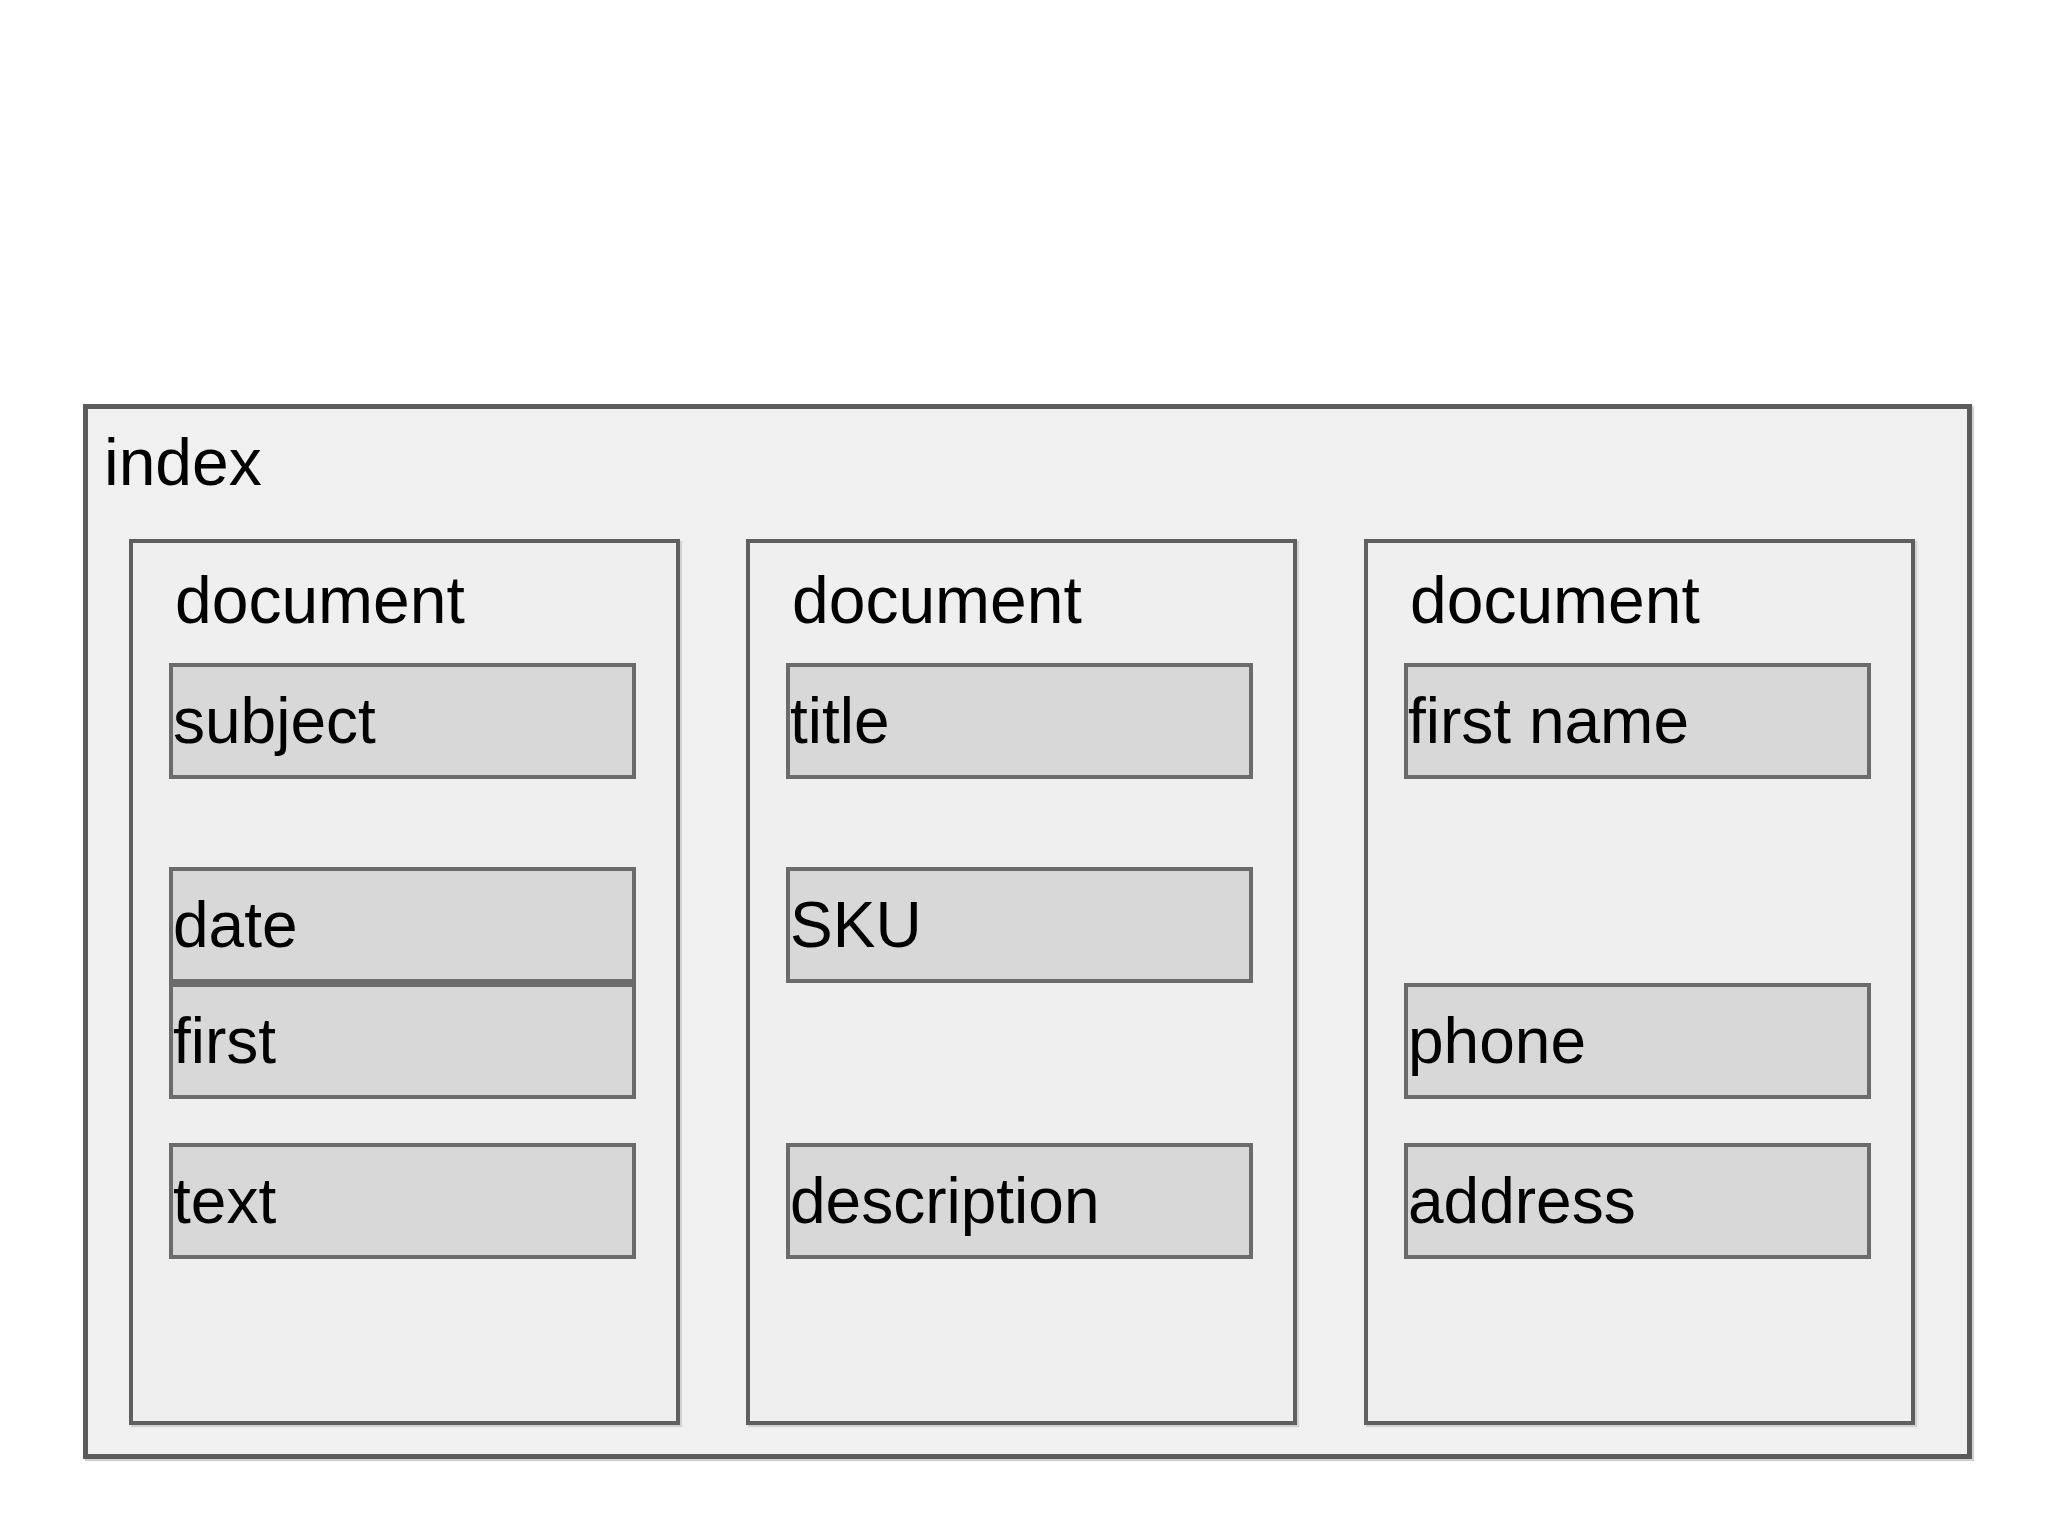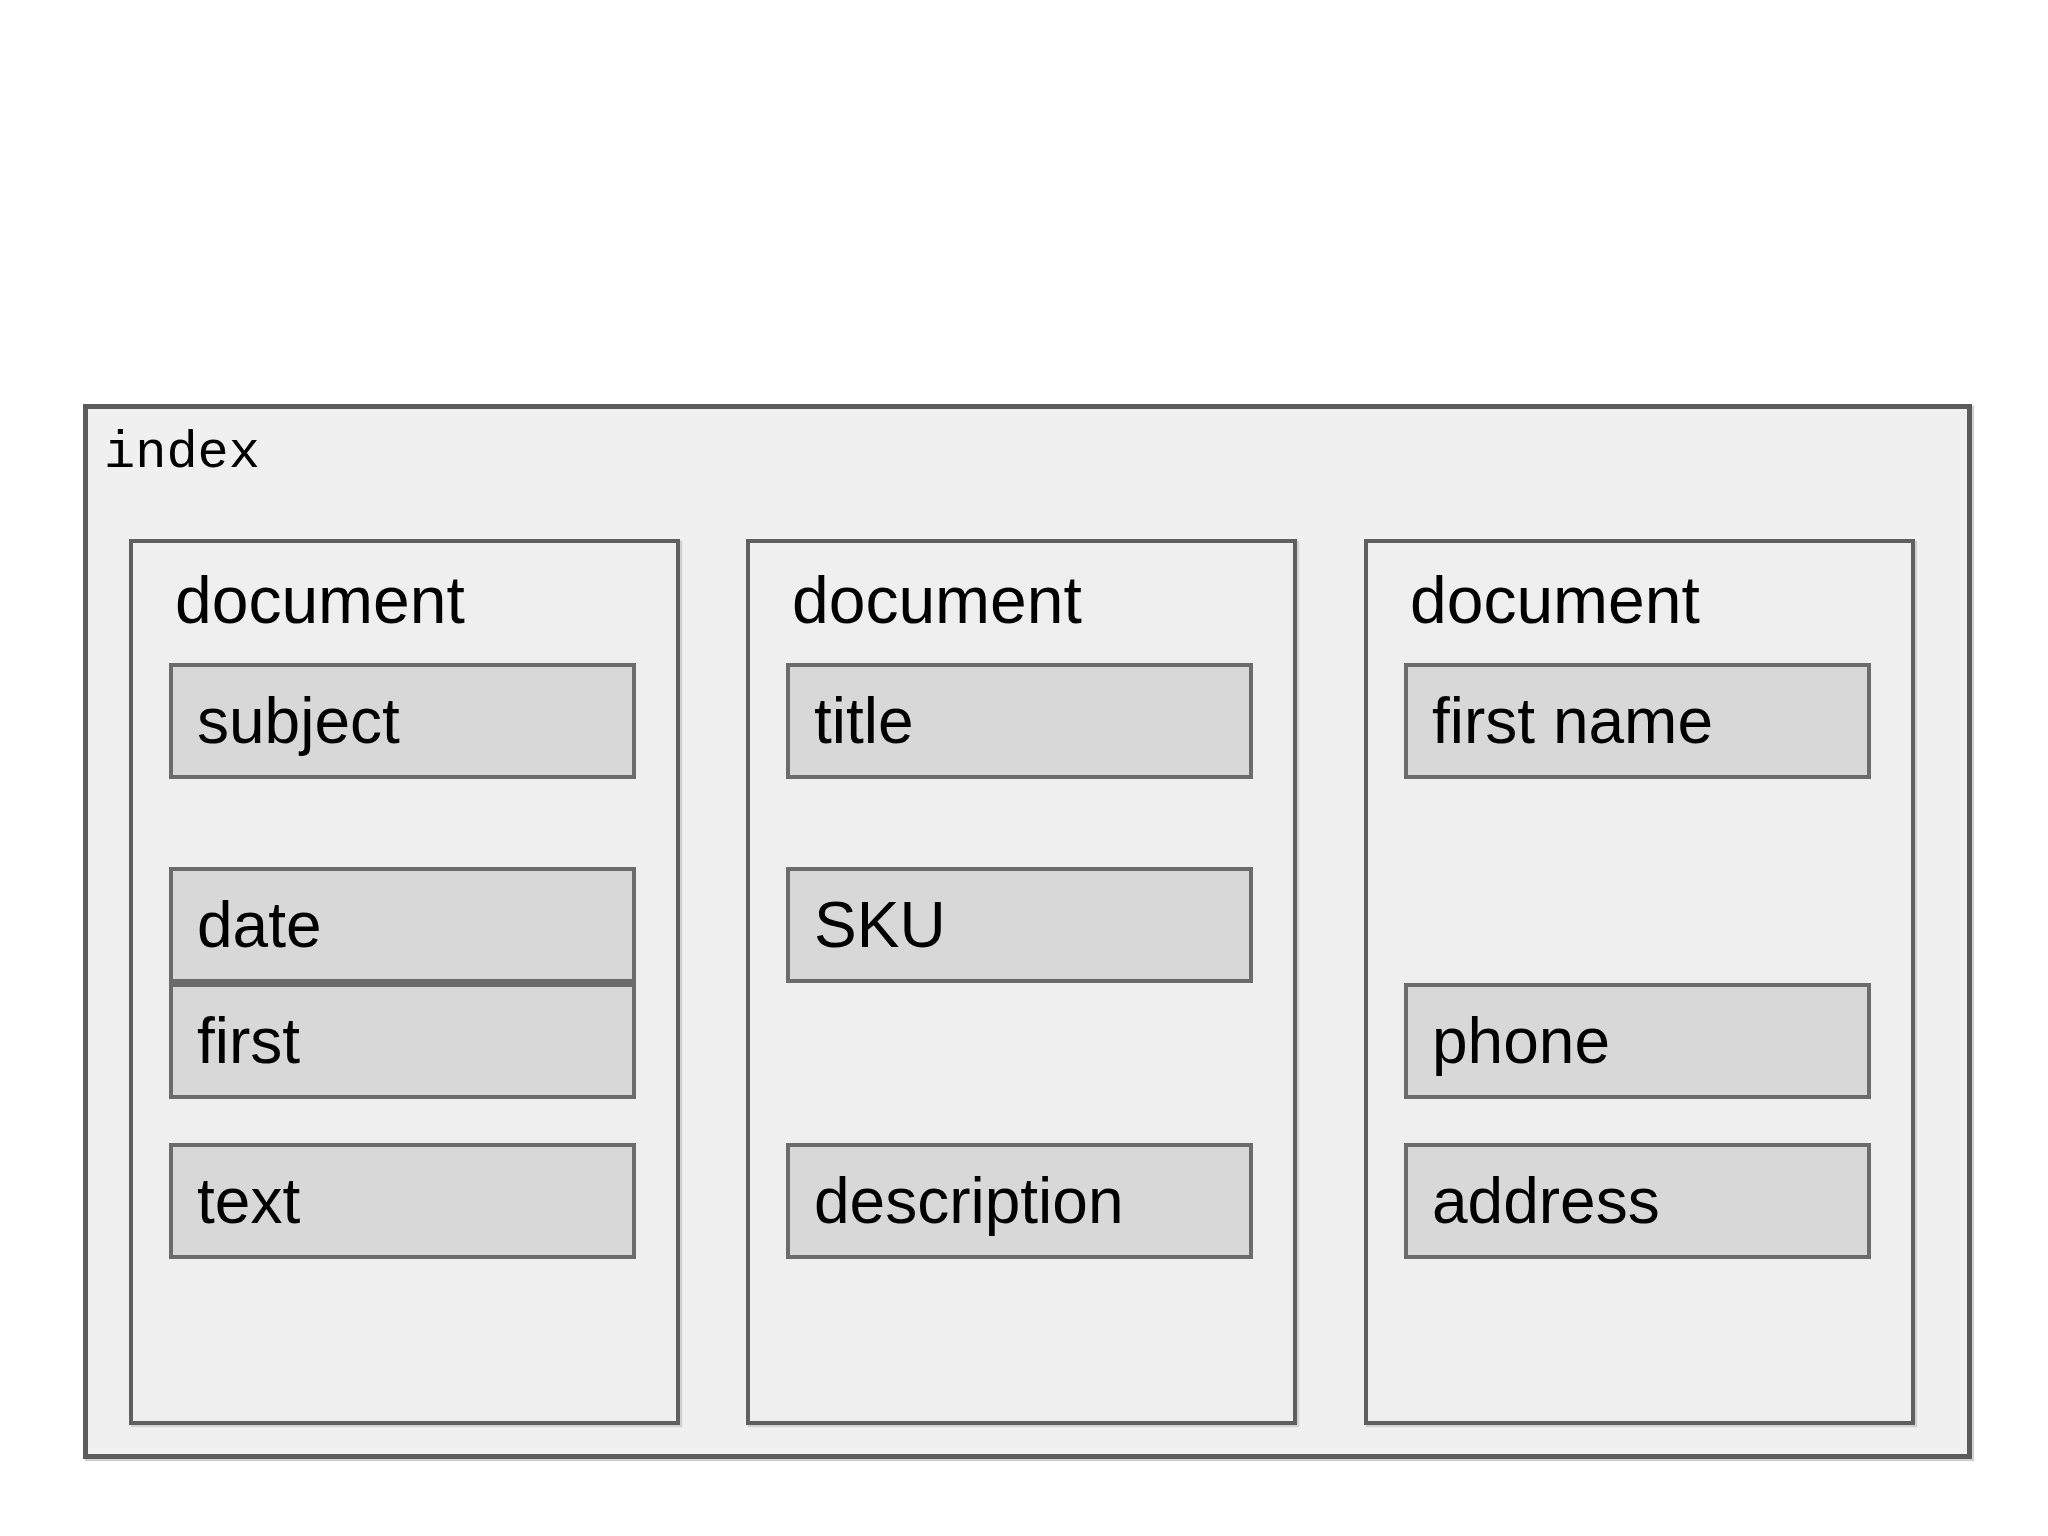--- a/index.html
+++ b/index.html
@@ -26,25 +26,24 @@
     height: 1055px;
     box-sizing: border-box;
     background: #f0f0f0;
     border: 5px solid #5b5b5b;
     box-shadow: 2px 2px 1px rgba(0,0,0,0.18);
   }
   .index-label {
     position: absolute;
     left: 16px;
     top: 14px;
-    font-size: 52px;
+    font-size: 66px;
     line-height: 1.2;
     color: #000000;
     white-space: nowrap;
-    font-family: Liberation Mono, monospace;
   }
   .doc-box {
     position: absolute;
     top: 130px;
     width: 551px;
     height: 886px;
     box-sizing: border-box;
     background: #efeff0;
     border: 4px solid #5f5f5f;
     box-shadow: 2px 2px 1px rgba(0,0,0,0.12);
@@ -65,21 +64,20 @@
   .field-box {
     position: absolute;
     left: 36px;
     width: 467px;
     height: 116px;
     box-sizing: border-box;
     background: #d8d8d8;
     border: 4px solid #6b6b6b;
     display: flex;
     align-items: center;
-    padding-left: 24px;
     font-size: 64px;
     line-height: 1;
     color: #000000;
     white-space: nowrap;
   }
   .field-0 { top: 120px; }
   .field-1 { top: 280px; margin-top: 44px; }
   .field-2 { top: 440px; }
   .field-3 { top: 600px; }
 </style>

